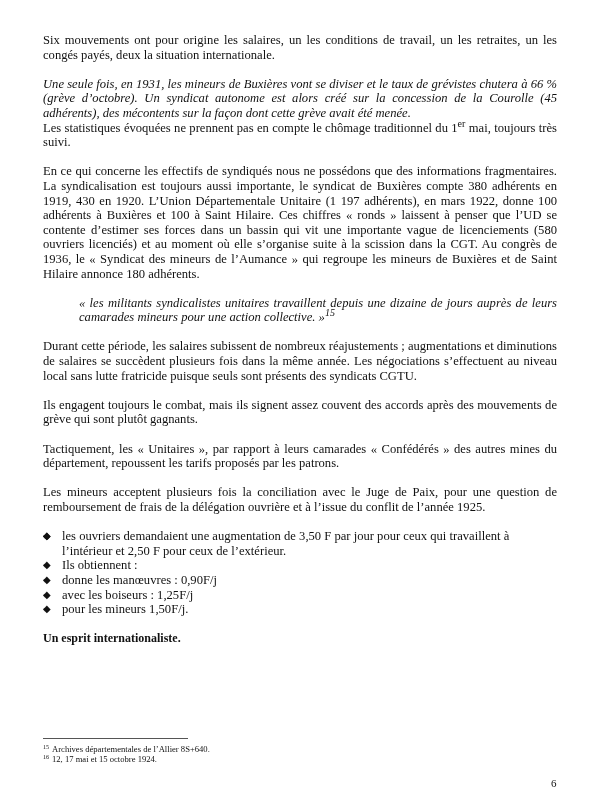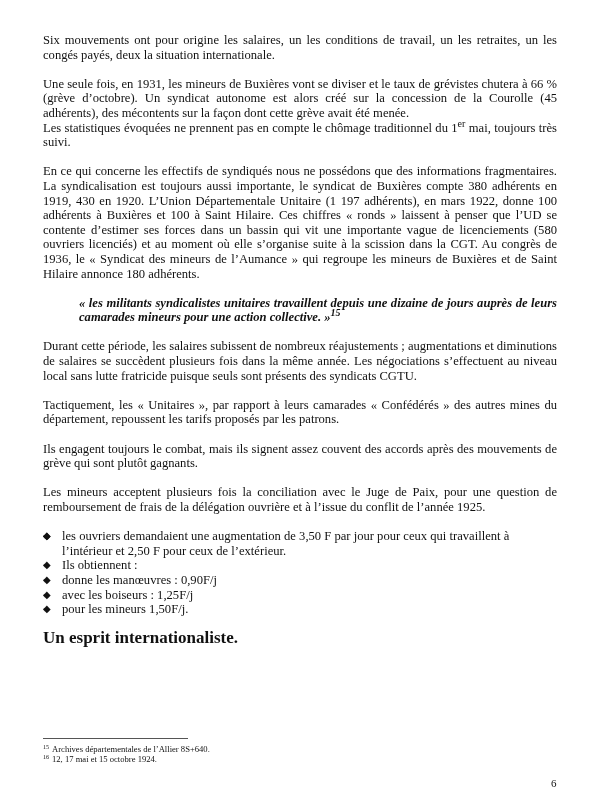--- a/index.html
+++ b/index.html
@@ -1,26 +1,26 @@
 <!DOCTYPE html>
 <html><head>
 <meta charset="utf-8">
 <style>
   html, body { margin: 0; padding: 0; background: #ffffff; }
   body { width: 600px; height: 800px; position: relative; overflow: hidden;
          font-family: "Liberation Serif", serif; color: #111; }
   .page { position: absolute; left: 43px; top: 8px; width: 514px; font-size: 12.6px; line-height: 14.6px; margin-top: 25px; }
   p { margin: 0 0 14.6px 0; text-align: justify; }
-  p.tight { margin-bottom: 0; }
-  .quote { margin: 0 0 14.6px 36px; font-style: italic; text-align: justify; font-weight: bold; }
+  p.tight { margin-bottom: 0; font-style: italic; }
+  .quote { margin: 0 0 14.6px 36px; font-style: italic; text-align: justify; }
   sup { font-size: 10px; line-height: 0; vertical-align: 5px; }
   ul.bullets { list-style: none; margin: 0 0 14.6px 0; padding: 0; }
   ul.bullets li { position: relative; padding-left: 19px; text-align: left; }
   ul.bullets li .bullet { position: absolute; left: 0; top: 0; font-size: 10px; }
-  h3 { font-size: 17px; font-weight: bold; margin: 0; line-height: 14.6px; }
+  h3 { font-size: 12px; font-weight: bold; margin: 0; line-height: 14.6px; }
   .fn-rule { position: absolute; left: 43px; top: 738px; width: 145px; height: 0; border-top: 1px solid #555; }
   .footnotes { position: absolute; left: 43px; top: 744px; font-size: 8.6px; line-height: 10px; }
   .footnotes .fn sup { font-size: 6px; vertical-align: 3px; margin-right: 3px; }
   .page-number { position: absolute; left: 551px; top: 777px; font-size: 11px; }
 </style>
 </head>
 <body>
 
 <div class="page">
   <p>Six mouvements ont pour origine les salaires, un les conditions de travail, un les retraites, un les congés payés, deux la situation internationale.</p>
@@ -28,23 +28,23 @@
   <p class="tight">Une seule fois, en 1931, les mineurs de Buxières vont se diviser et le taux de grévistes chutera à 66 % (grève d’octobre). Un syndicat autonome est alors créé sur la concession de la Courolle (45 adhérents), des mécontents sur la façon dont cette grève avait été menée.</p>
   <p><span>Les statistiques évoquées ne prennent pas en compte le chômage traditionnel du 1</span><sup>er</sup><span> mai, toujours très suivi.</span></p>
 
   <p>En ce qui concerne les effectifs de syndiqués nous ne possédons que des informations fragmentaires. La syndicalisation est toujours aussi importante, le syndicat de Buxières compte 380 adhérents en 1919, 430 en 1920. L’Union Départementale Unitaire (1 197 adhérents), en mars 1922, donne 100 adhérents à Buxières et 100 à Saint Hilaire. Ces chiffres « ronds » laissent à penser que l’UD se contente d’estimer ses forces dans un bassin qui vit une importante vague de licenciements (580 ouvriers licenciés) et au moment où elle s’organise suite à la scission dans la CGT. Au congrès de 1936, le « Syndicat des mineurs de l’Aumance » qui regroupe les mineurs de Buxières et de Saint Hilaire annonce 180 adhérents.</p>
 
 
   <p class="quote"><span>« les militants syndicalistes unitaires travaillent depuis une dizaine de jours auprès de leurs camarades mineurs pour une action collective. »</span><sup>15</sup></p>
 
   <p>Durant cette période, les salaires subissent de nombreux réajustements ; augmentations et diminutions de salaires se succèdent plusieurs fois dans la même année. Les négociations s’effectuent au niveau local sans lutte fratricide puisque seuls sont présents des syndicats CGTU.</p>
 
+  <p>Ils engagent toujours le combat, mais ils signent assez couvent des accords après des mouvements de grève qui sont plutôt gagnants.</p>
+
   <p>Tactiquement, les « Unitaires », par rapport à leurs camarades « Confédérés » des autres mines du département, repoussent les tarifs proposés par les patrons.</p>
-
-  <p>Ils engagent toujours le combat, mais ils signent assez couvent des accords après des mouvements de grève qui sont plutôt gagnants.</p>
 
 
   <p>Les mineurs acceptent plusieurs fois la conciliation avec le Juge de Paix, pour une question de remboursement de frais de la délégation ouvrière et à l’issue du conflit de l’année 1925.</p>
 
   <ul class="bullets">
     <li><span class="bullet">◆</span></li>
     <li><span class="bullet">◆</span><span>les ouvriers demandaient une augmentation de 3,50 F par jour pour ceux qui travaillent à l’intérieur et 2,50 F pour ceux de l’extérieur.</span></li>
     <li><span class="bullet">◆</span><span>Ils obtiennent :</span></li>
     <li><span class="bullet">◆</span><span>donne les manœuvres : 0,90F/j</span></li>
     <li><span class="bullet">◆</span><span>avec les boiseurs : 1,25F/j</span></li>

